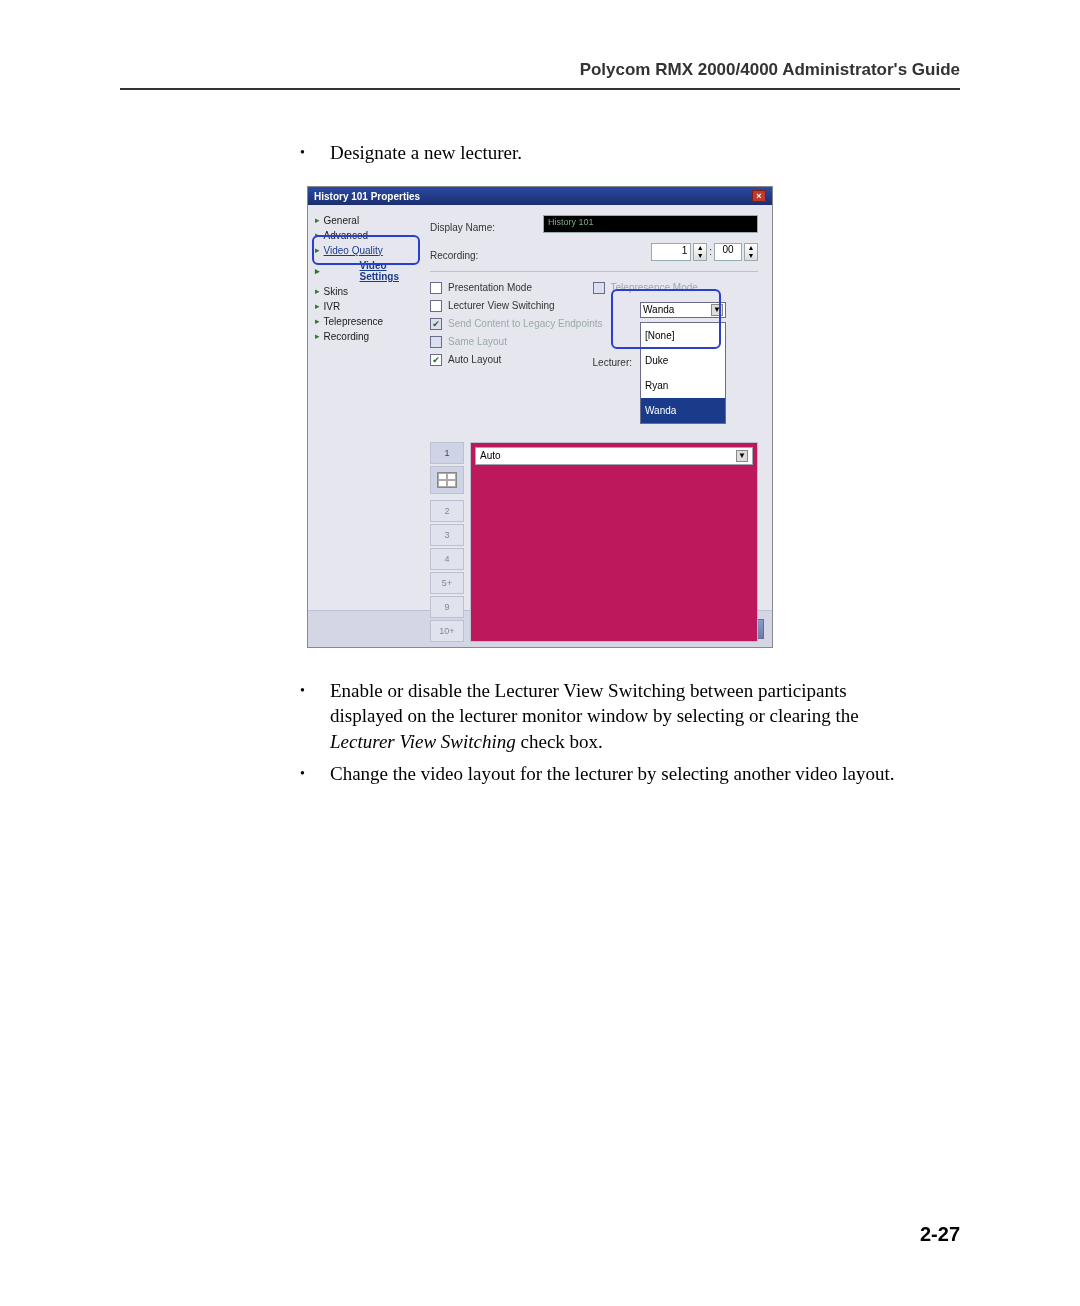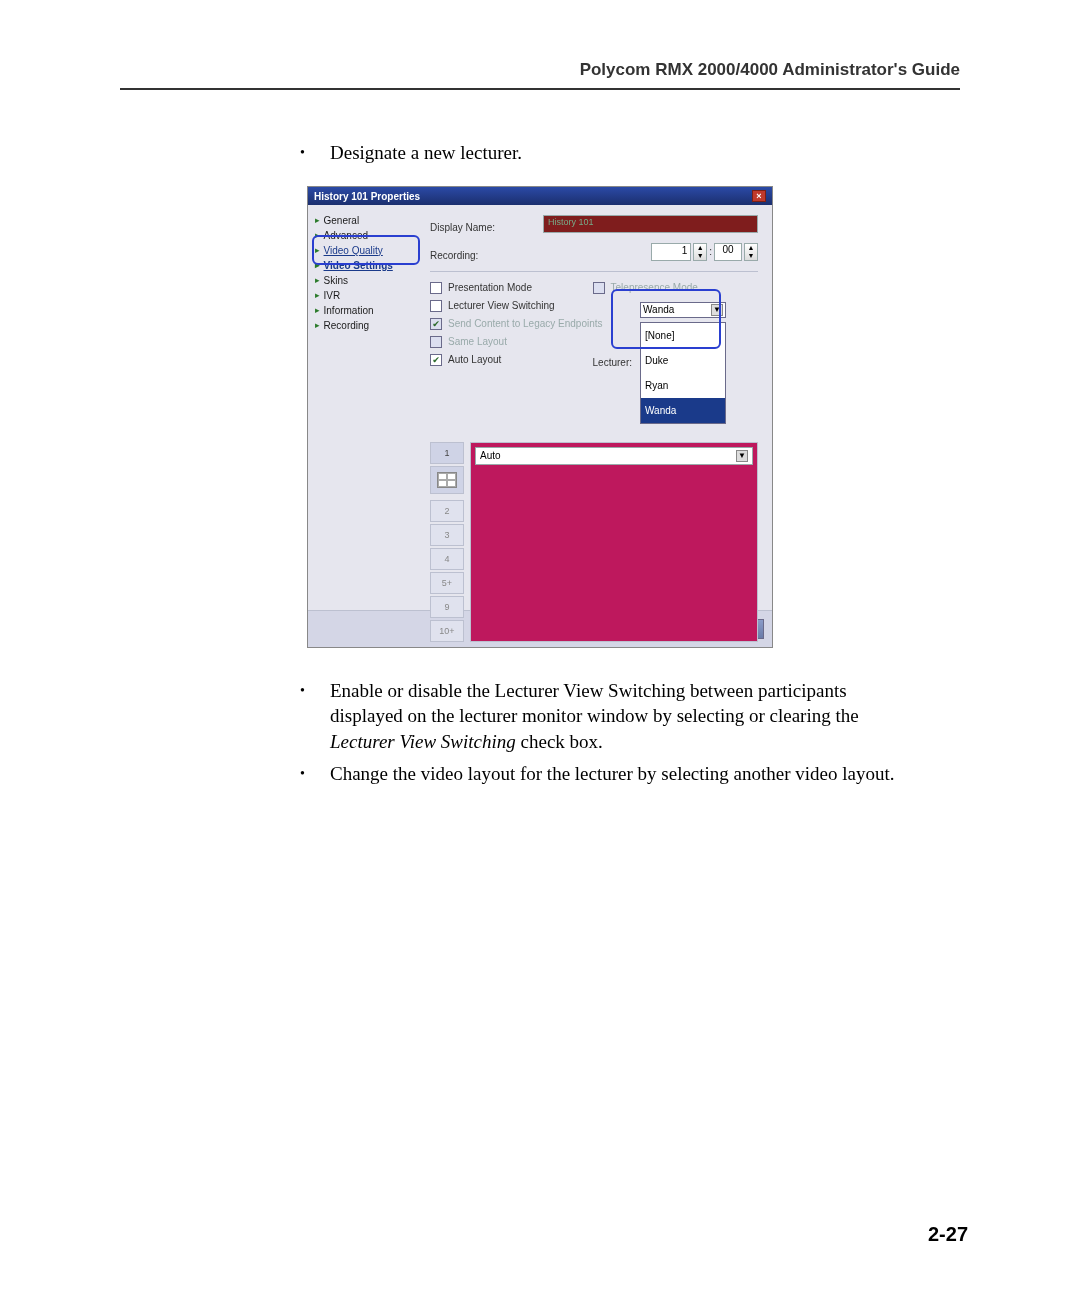--- a/index.html
+++ b/index.html
@@ -41,21 +41,21 @@
     width: 30px;
     flex-shrink: 0;
     font-size: 14px;
     padding-top: 4px;
   }
   .bullet-text { flex: 1; }
   .italic { font-style: italic; }
   .page-num {
     position: absolute;
     bottom: 60px;
-    right: 112px;
+    right: 120px;
     font-family: Arial, Helvetica, sans-serif;
     font-weight: bold;
     font-size: 20px;
   }
   
   .dialog-wrap {
     width: 466px;
     margin: 20px auto 30px auto;
     border: 1px solid #888;
     font-family: Tahoma, Arial, sans-serif;
@@ -98,21 +98,21 @@
     padding:2px 3px;
     color:#1a1a1a;
     cursor:pointer;
   }
   .nav-arrow {
     color:#2a7a2a;
     font-size:9px;
   }
   .nav-item.underlined span.lbl { text-decoration: underline; color:#1a3a8a; }
   .nav-item.active { font-weight:bold; }
-  .nav-item.active .lbl { color:#1a3a8a; text-decoration: underline; }
+  .nav-item.active .lbl { color:#1a3a8a; text-decoration: underline; margin-left: 36px; }
   .highlight-left {
     position:absolute;
     left:4px; top:48px; width:108px; height:30px;
     border:2px solid #2a3fd0;
     border-radius:6px;
     pointer-events:none;
   }
   .main-pane {
     flex:1;
     background:#e6e6ee;
@@ -122,21 +122,21 @@
   .field-row {
     display:flex;
     align-items:flex-end;
     gap:8px;
     margin-bottom:10px;
   }
   .field-label { width:105px; color:#333; }
   .display-input {
     flex:1;
     height:18px;
-    background:#7f1d1d;
+    background:#000000;
     border:1px solid #9aa;
     color:#7a8;
     font-size:9px;
     padding:1px 4px;
   }
   .duration-group { display:flex; align-items:center; gap:2px; }
   .dur-box {
     width:40px; height:18px;
     border:1px solid #9aa; background:#fff;
   }
@@ -274,21 +274,21 @@
         <div class="nav-item">
             <span class="nav-arrow">▸</span>
             <span class="lbl">Skins</span>
           </div>
         <div class="nav-item">
             <span class="nav-arrow">▸</span>
             <span class="lbl">IVR</span>
           </div>
         <div class="nav-item">
             <span class="nav-arrow">▸</span>
-            <span class="lbl">Information</span>
+            <span class="lbl">Telepresence</span>
           </div>
         <div class="nav-item">
             <span class="nav-arrow">▸</span>
             <span class="lbl">Recording</span>
           </div>
       </div>
 
       <div class="main-pane">
         <div class="field-row">
           <div class="field-label">Display Name:</div>

